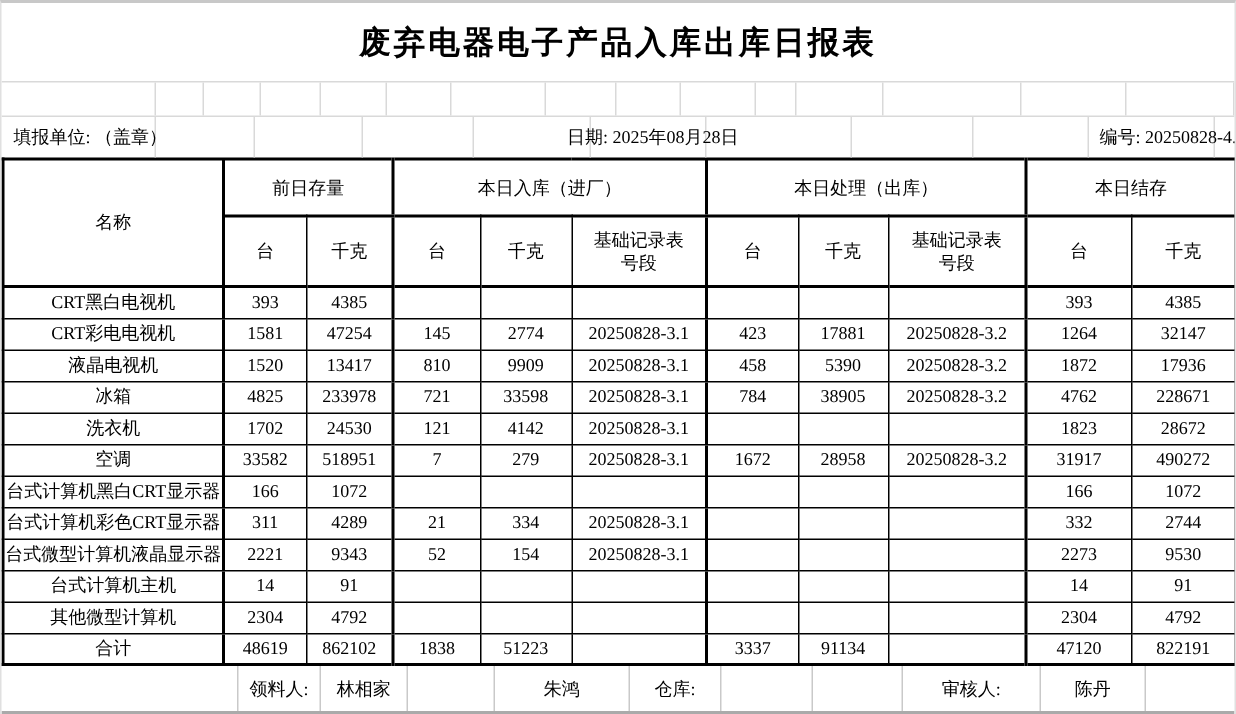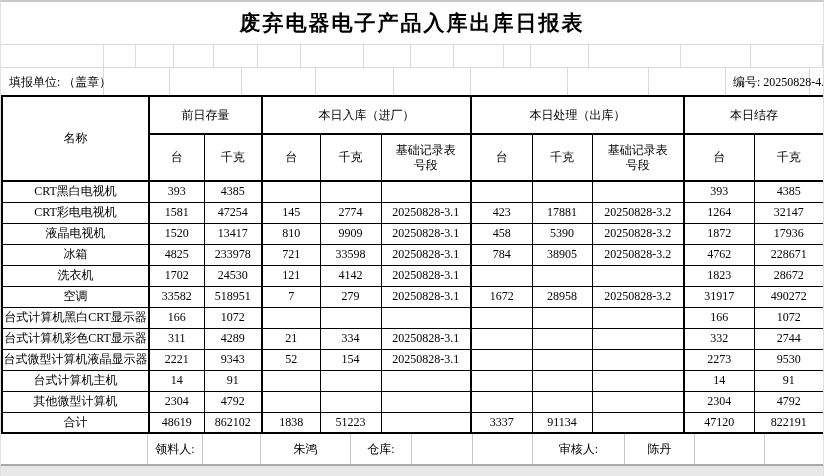--- a/index.html
+++ b/index.html
@@ -4,21 +4,21 @@
 <style>
   * { box-sizing: border-box; margin: 0; padding: 0; }
   html, body { background: #ffffff; }
   body { width: 824px; height: 476px; font-family: "Liberation Serif", serif; color: #000; }
   .sheet {
     position: relative; width: 824px; height: 476px; overflow: hidden;
     background: #fff; border-top: 2px solid #c8c8c8;
     border-left: 1px solid #e0e0e0; border-right: 1px solid #e0e0e0;
   }
   .title-row {
-    height: 43px; display: flex; align-items: center; justify-content: center;
+    height: 53px; display: flex; align-items: center; justify-content: center;
     font-size: 21px; font-weight: bold; letter-spacing: 2px;
     border-bottom: 1px solid #d9d9d9;
   }
   .grid-row { display: flex; border-bottom: 1px solid #d9d9d9; }
   .grid-row .gc { height: 100%; border-right: 1px solid #d9d9d9; flex: 0 0 auto; }
   .empty-row { height: 23px; }
   .info-row { height: 27px; position: relative; border-bottom: none; gap: 34px; }
   .info-row .txt {
     position: absolute; top: 50%; transform: translateY(-50%);
     font-size: 12px; white-space: nowrap; background: transparent;
@@ -32,21 +32,21 @@
     border: 1px solid #000; font-size: 12px; font-weight: normal;
     text-align: center; vertical-align: middle; padding: 0; overflow: hidden;
     white-space: nowrap;
   }
   table.main tr.ghdr-row th { height: 38px; border-bottom-width: 2px; }
   table.main tr.sub-row th { height: 47px; border-bottom-width: 2px; white-space: pre-line; line-height: 15px; }
   table.main tbody tr { height: 21px; }
   table.main .cname { border-right-width: 2px; }
   table.main .group-start { border-left-width: 2px; }
   .footer-row {
-    display: flex; height: 32px; border-bottom: 2px solid #aaaaaa;
+    display: flex; height: 32px; border-bottom: 2px solid #aaaaaa; padding-left: 11px;
   }
   .footer-row .fc {
     height: 100%; border-right: 1px solid #c9c9c9; flex: 0 0 auto;
     display: flex; align-items: center; justify-content: center;
     font-size: 12px; white-space: nowrap;
   }
   .bottom-band { height: 10px; background: #e8e8e8; }
 </style>
 </head>
 <body>
@@ -70,20 +70,21 @@
       <div class="gc" style="width: 50px;"></div>
       <div class="gc" style="width: 27px;"></div>
       <div class="gc" style="width: 58px;"></div>
       <div class="gc" style="width: 92px;"></div>
       <div class="gc" style="width: 70px;"></div>
       <div class="gc" style="width: 72px;"></div>
     </div>
 
   <div class="grid-row info-row" id="infoGrid">
     <span class="txt" style="left:8px">填报单位: （盖章）</span>
+    <span class="txt" style="left:377px">日期: 2025年08月28日</span>
     <span class="txt" style="left:732px">编号: 20250828-4.1</span>
   <div class="gc" style="width: 103px;"></div>
       <div class="gc" style="width: 32px;"></div>
       <div class="gc" style="width: 38px;"></div>
       <div class="gc" style="width: 40px;"></div>
       <div class="gc" style="width: 44px;"></div>
       <div class="gc" style="width: 43px;"></div>
       <div class="gc" style="width: 63px;"></div>
       <div class="gc" style="width: 47px;"></div>
       <div class="gc" style="width: 43px;"></div>
@@ -288,20 +289,21 @@
           <td></td>
           <td class="group-start">47120</td>
           <td>822191</td>
         </tr>
       </tbody>
   </table>
 
   <div class="footer-row" id="footerRow">
       <div class="fc" style="width: 147px;"></div>
       <div class="fc" style="width: 55px;">领料人:</div>
+      <div class="fc" style="width: 58px;">林相家</div>
       <div class="fc" style="width: 58px;"></div>
       <div class="fc" style="width: 90px;">朱鸿</div>
       <div class="fc" style="width: 61px;">仓库:</div>
       <div class="fc" style="width: 61px;"></div>
       <div class="fc" style="width: 60px;"></div>
       <div class="fc" style="width: 92px;">审核人:</div>
       <div class="fc" style="width: 70px;">陈丹</div>
       <div class="fc" style="width: 70px;"></div>
     </div>
 

